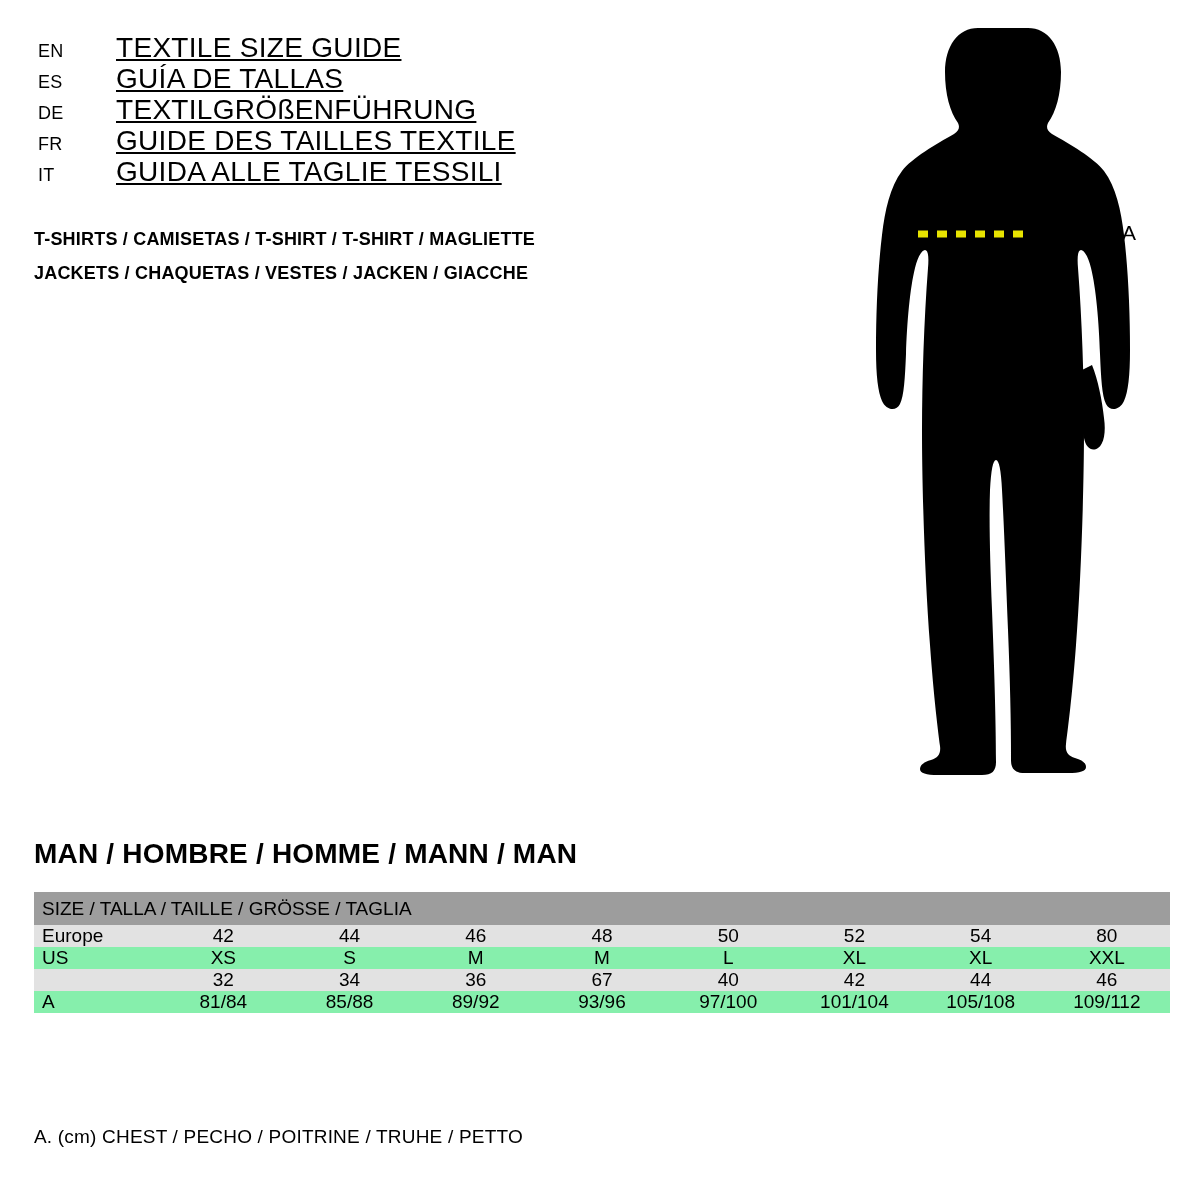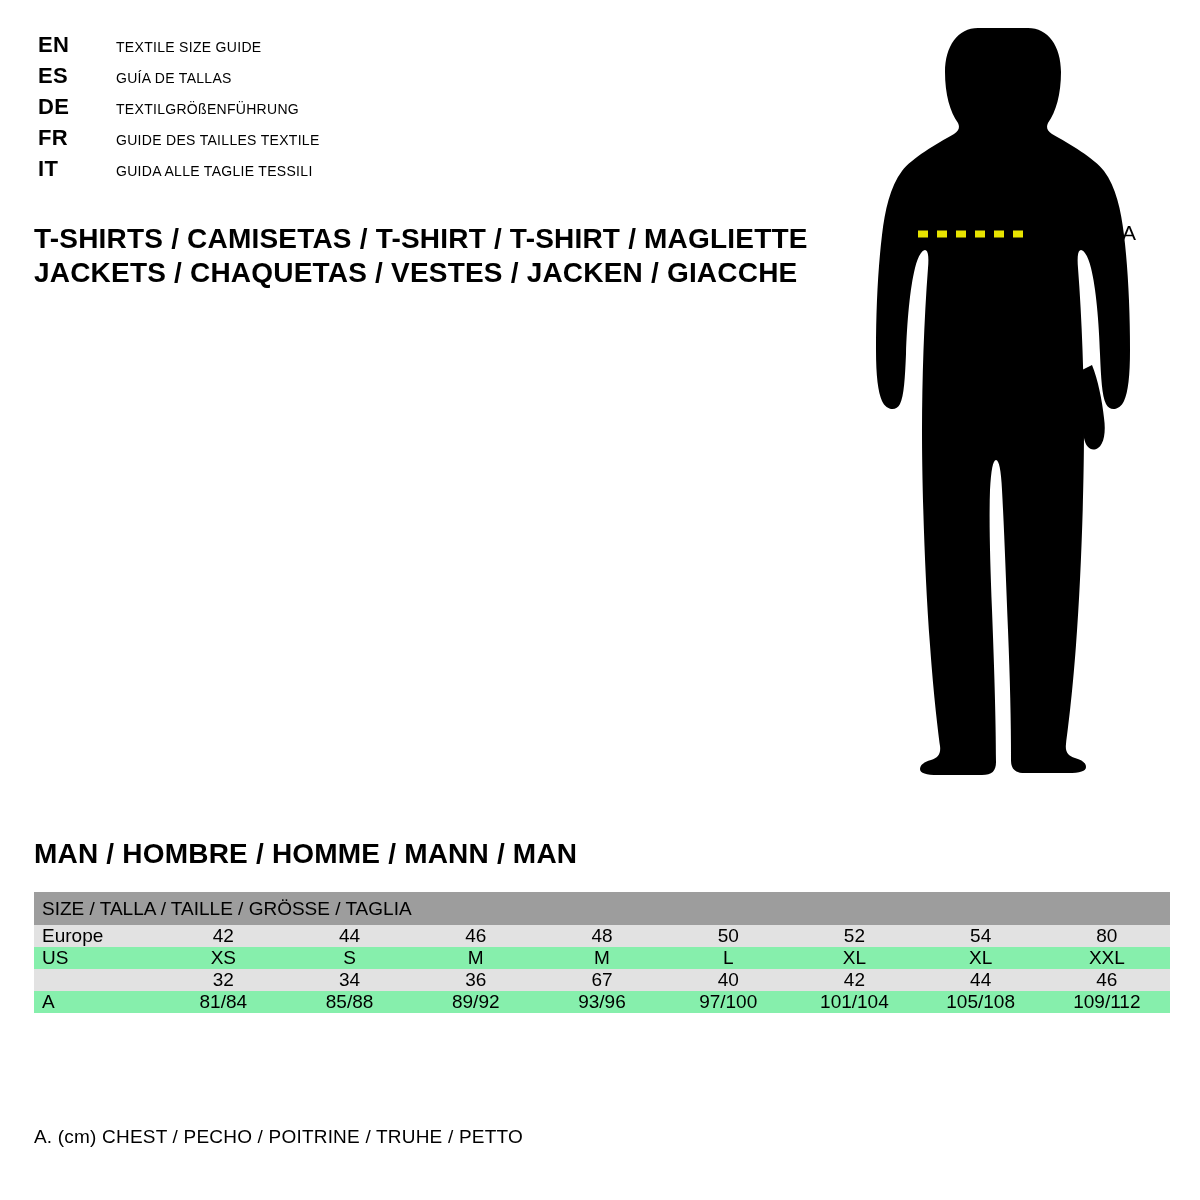--- a/index.html
+++ b/index.html
@@ -29,36 +29,36 @@
   .lang-row {
     display: flex;
     align-items: baseline;
     height: 31px;
     font-size: 22px;
     letter-spacing: 0.3px;
   }
   .lang-code {
     width: 78px;
     flex: 0 0 78px;
-    font-size: 22px;
-    font-weight: bold;
+    font-size: 18px;
   }
   .lang-text {
-    font-size: 14px;
+    font-size: 28px;
     white-space: nowrap;
+    text-decoration: underline;
   }
 
   
   .garments {
     position: absolute;
     left: 34px;
     top: 222px;
   }
   .garment-line {
-    font-size: 28px;
+    font-size: 18px;
     font-weight: bold;
     letter-spacing: 0.2px;
     line-height: 34px;
     white-space: nowrap;
   }
 
   
   .figure-wrap {
     position: absolute;
     left: 830px;

